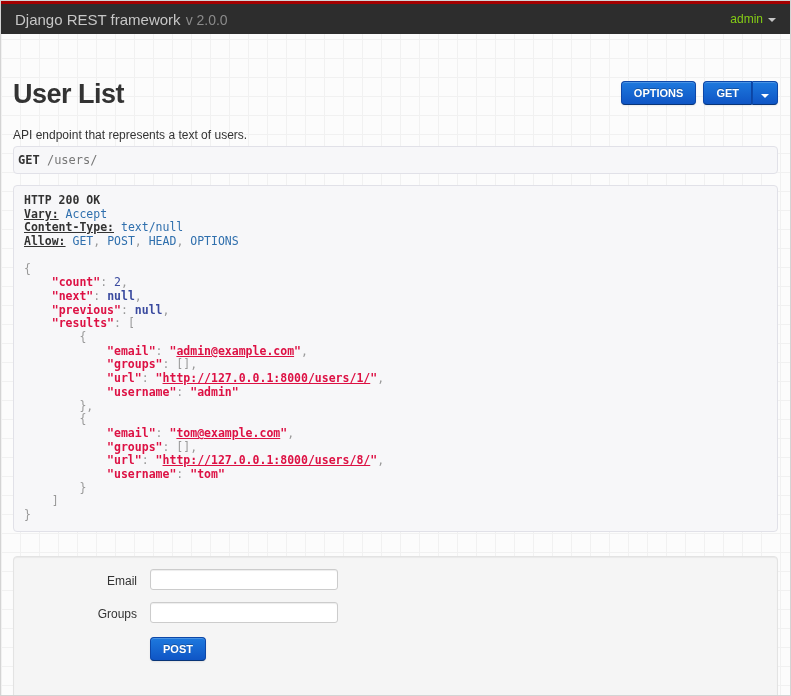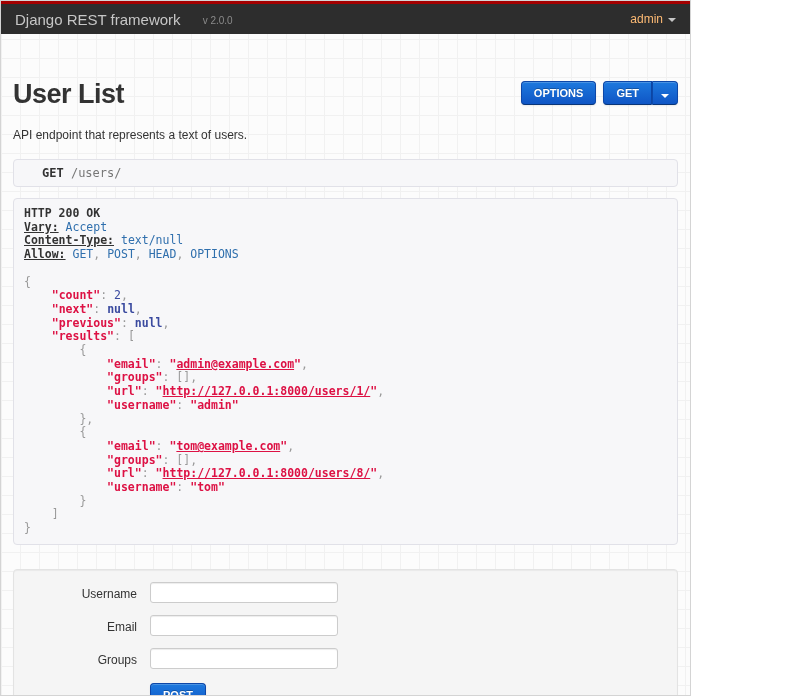--- a/index.html
+++ b/index.html
@@ -1,33 +1,33 @@
 <!DOCTYPE html>
 <html><head>
 <meta charset="utf-8">
 <style>
   * { margin:0; padding:0; box-sizing:border-box; }
   html,body { width:791px; height:696px; background:#fff; font-family:"Liberation Sans", sans-serif; }
   .viewport {
-    width:691px; height:696px; border:1px solid #d4d4d4; overflow:hidden;
+    width:791px; height:696px; border:1px solid #d4d4d4; overflow:hidden;
     background-color:#fcfcfc;
     background-image:
       linear-gradient(#f1f1f1 1px, transparent 1px),
       linear-gradient(90deg, #f1f1f1 1px, transparent 1px);
     background-size:19px 19px;
   }
   
   .topstrip { height:3px; background:#a30000; }
   .navbar {
     height:30px; background:#2d2d2d; display:flex; align-items:center;
     padding:0 14px; color:#c8c8c8;
   }
   .brand { font-size:15px; color:#c6c6c6; cursor:pointer; }
-  .version { font-size:10px; color:#8b8b8b; margin-left:22px; position:relative; top:1px; }
-  .user-menu { margin-left:auto; font-size:12px; color:#fdba74; cursor:pointer; display:flex; align-items:center; gap:5px; }
+  .version { font-size:14px; color:#8b8b8b; margin-left:5px; position:relative; top:1px; }
+  .user-menu { margin-left:auto; font-size:12px; color:#84cc16; cursor:pointer; display:flex; align-items:center; gap:5px; }
   .caret-glyph {
     display:inline-block; width:0; height:0;
     border-left:4px solid transparent; border-right:4px solid transparent;
     border-top:4px solid #c6c6c6; position:relative; top:1px;
   }
   
   .content { padding:16px 12px 0 12px; }
   .page-header { display:flex; align-items:flex-start;margin-top:29px; }
   h1.title { font-size:27px; line-height:30px; color:#333; font-weight:bold; letter-spacing:-0.5px; }
   .btn-area { margin-left:auto; display:flex; gap:7px; padding-top:2px; }
@@ -43,21 +43,21 @@
   .split { display:flex; }
   .split .btn.main { border-radius:4px 0 0 4px; }
   .split .btn.caret-seg { border-radius:0 4px 4px 0; border-left:1px solid #0c49aa; padding:5px 8px; }
   .split .caret-glyph { border-top-color:#fff; }
   .desc { margin-top:19px; font-size:12px; color:#333; }
   
   .codebox {
     background:#f7f7f9; border:1px solid #e1e1e8; border-radius:4px;
   }
   .request-bar {
-    margin-top:17px; padding:6px 28px; font-family:"DejaVu Sans Mono", monospace; font-size:12px; color:#777;
+    margin-top:4px; padding:6px 4px; font-family:"DejaVu Sans Mono", monospace; font-size:12px; color:#777;
   }
   .request-bar .method { color:#333; font-weight:bold; }
   pre.response {
     margin-top:11px; padding:8px 10px; font-family:"DejaVu Sans Mono", monospace;
     font-size:11.5px; line-height:13.7px; color:#888; white-space:pre;
   }
   .hdr-name { color:#333; font-weight:bold;text-decoration:underline; }
   .hdr-status { color:#333; font-weight:bold; }
   .hdr-val { color:#2f6fad;text-align:right; }
   .tok-p { color:#999; }
@@ -138,24 +138,20 @@
             <span class="tok-key">"groups"</span><span class="tok-p">:</span> <span class="tok-p">[]</span><span class="tok-p">,</span>
             <span class="tok-key">"url"</span><span class="tok-p">:</span> <span class="tok-str">"<a href="#">http://127.0.0.1:8000/users/8/</a>"</span><span class="tok-p">,</span>
             <span class="tok-key">"username"</span><span class="tok-p">:</span> <span class="tok-str">"tom"</span>
         <span class="tok-p">}</span>
     <span class="tok-p">]</span>
 <span class="tok-p">}</span></pre>
 
     <div class="well">
       <form>
         <div class="form-row">
-          <label>Username</label>
-          <input type="text" value="" style="">
-        </div>
-        <div class="form-row">
           <label>Email</label>
           <input type="text" value="" style="">
         </div>
         <div class="form-row">
           <label>Groups</label>
           <input type="text" value="" style="">
         </div>
         <div class="submit-row">
           <button type="button" class="btn">POST</button>
         </div>

